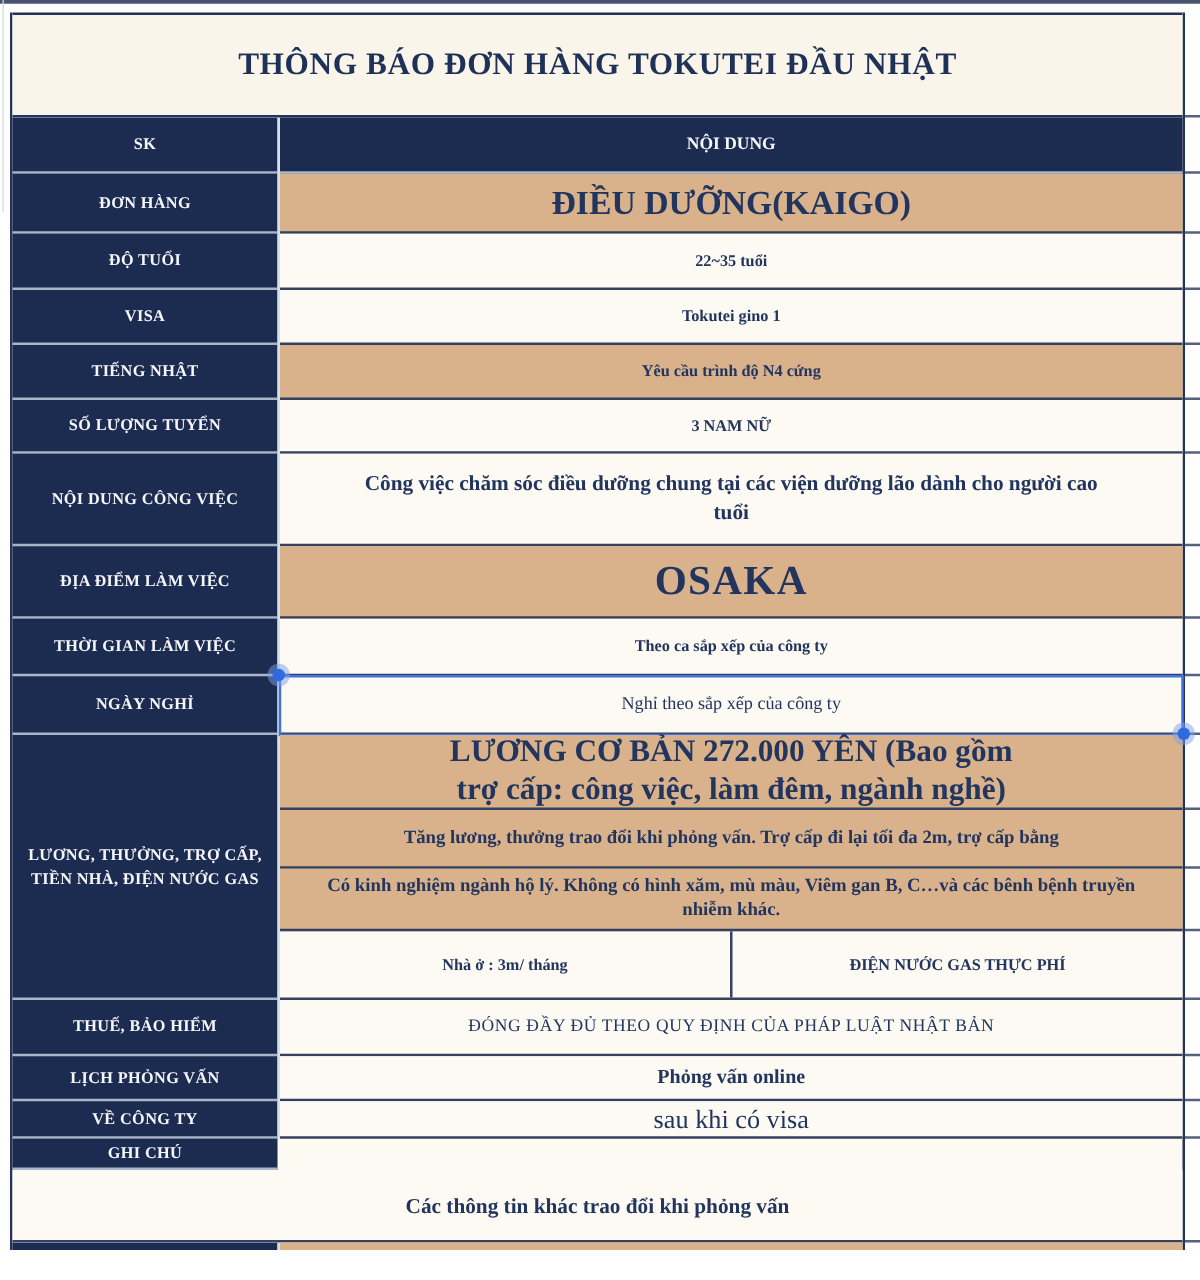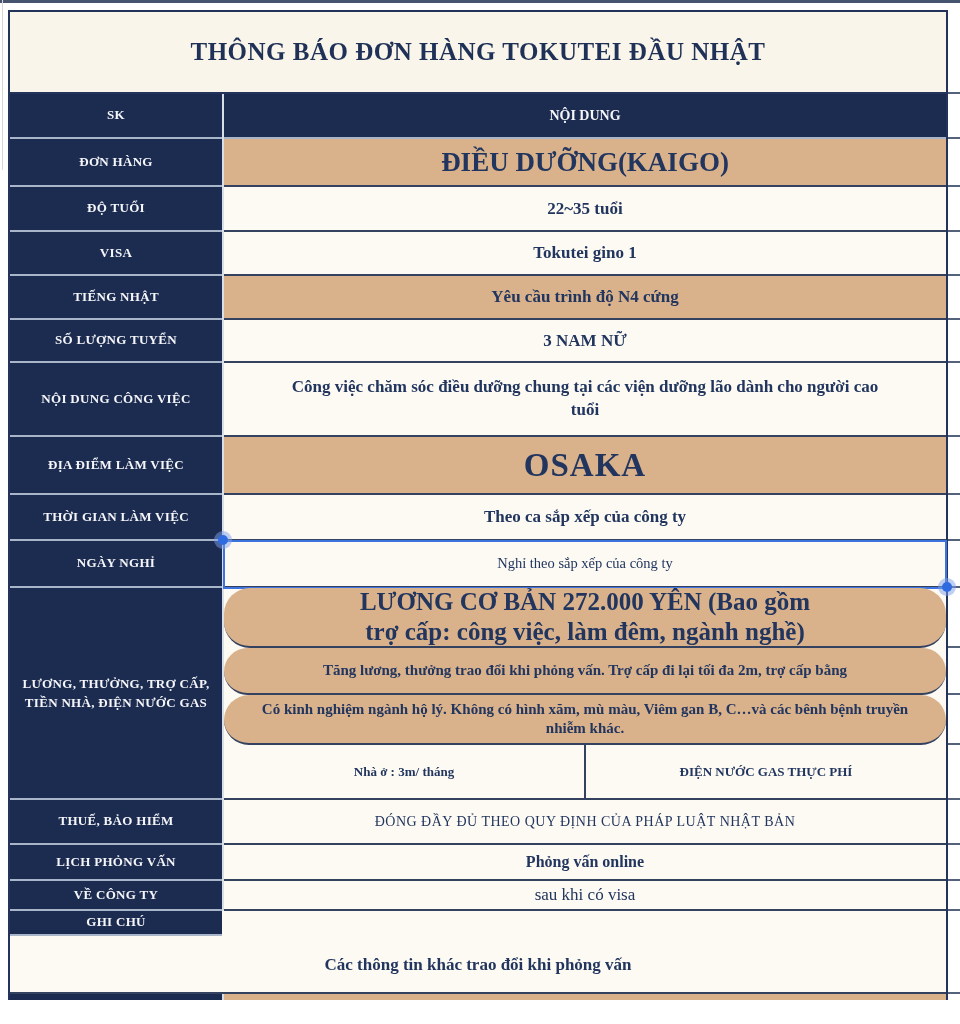--- a/index.html
+++ b/index.html
@@ -28,35 +28,35 @@
     display:flex;align-items:center;justify-content:center;}
   .title-block span{font-size:25px;font-weight:bold;color:#1f3156;letter-spacing:.5px;}
 
   .row{display:flex;}
   .lbl{width:212px;background:var(--navy);color:#f5f6fa;
     display:flex;align-items:center;justify-content:center;text-align:center;
     font-size:13px;font-weight:bold;letter-spacing:.3px;line-height:1.45;
     border-bottom:2px solid var(--border-light);padding:2px 10px;}
   .lbl-div{width:2px;background:var(--divider-light);}
   .val{flex:1;position:relative;display:flex;align-items:center;justify-content:center;
-    text-align:center;color:var(--text-navy);font-size:17px;font-weight:bold;
+    text-align:center;color:var(--text-navy);font-size:13px;font-weight:bold;
     background:var(--row-white);border-bottom:2px solid var(--border-dark);padding:2px 14px;}
   .tick::after{content:"";position:absolute;right:-16px;bottom:-2px;width:14px;height:2px;background:#54627c;}
   .title-block.tick::after{content:"";position:absolute;right:-16px;bottom:-2px;width:14px;height:2px;background:#54627c;}
 
   .hdr-row .lbl{border-bottom:2px solid var(--border-light);}
   .hdr-row .val{background:var(--navy);color:#f5f6fa;font-size:14px;border-bottom:2px solid var(--border-light);}
 
   .bg-tan{background:var(--tan) !important;}
   .xl{font-size:27px;}
   .xxl{font-size:33px;letter-spacing:1px;}
   .wrap{padding:4px 52px;line-height:1.35;font-size:17px;}
   .regular{font-weight:normal;font-size:14.5px;}
   .caps-light{font-weight:normal;font-size:14px;letter-spacing:.5px;}
-  .big-regular{font-weight:normal;font-size:17px;font-family:Liberation Serif, serif;}
+  .big-regular{font-weight:normal;font-size:21px;font-family:Liberation Serif, serif;}
   .note-val{padding-bottom:0;font-size:17px;}
 
   
   .h-header{height:45px;}
   .h-donhang{height:48px;}
   .h-dotuoi{height:45px;}
   .h-visa{height:44px;}
   .h-tiengnhat{height:44px;}
   .h-soluong{height:43px;}
   .h-ndcv{height:74px;}
@@ -68,21 +68,21 @@
   .h-vecty{height:30px;}
   .h-ghichu{height:83px;flex-direction:column;}
   .h-strip{height:6px;}
   .h-strip .lbl{border-bottom:none;}
   .h-strip .val{border-bottom:none;background:var(--tan);}
 
   
   .salary-col{flex:1;display:flex;flex-direction:column;}
   .sub{position:relative;display:flex;align-items:center;justify-content:center;text-align:center;
     background:var(--tan);color:var(--text-navy);font-weight:bold;
-    border-bottom:2px solid var(--border-dark);padding:2px 14px;border-radius:26px;}
+    border-bottom:2px solid var(--border-dark);padding:2px 14px;}
   .sub-big{height:60px;flex-direction:column;font-size:25px;line-height:1.22;}
   .sub-allow{height:47px;font-size:15px;}
   .sub-req{height:50px;font-size:15px;line-height:1.3;padding:2px 24px;}
   .sub-duo{height:55px;background:var(--row-white);padding:0;border-bottom:2px solid var(--border-dark);
     display:flex;font-weight:bold;}
   .duo-cell{flex:1;position:relative;display:flex;align-items:center;justify-content:center;
     color:var(--text-navy);font-size:13px;}
   .duo-sep{width:2px;background:var(--border-dark);}
   .lbl.tall{line-height:1.5;}
 

